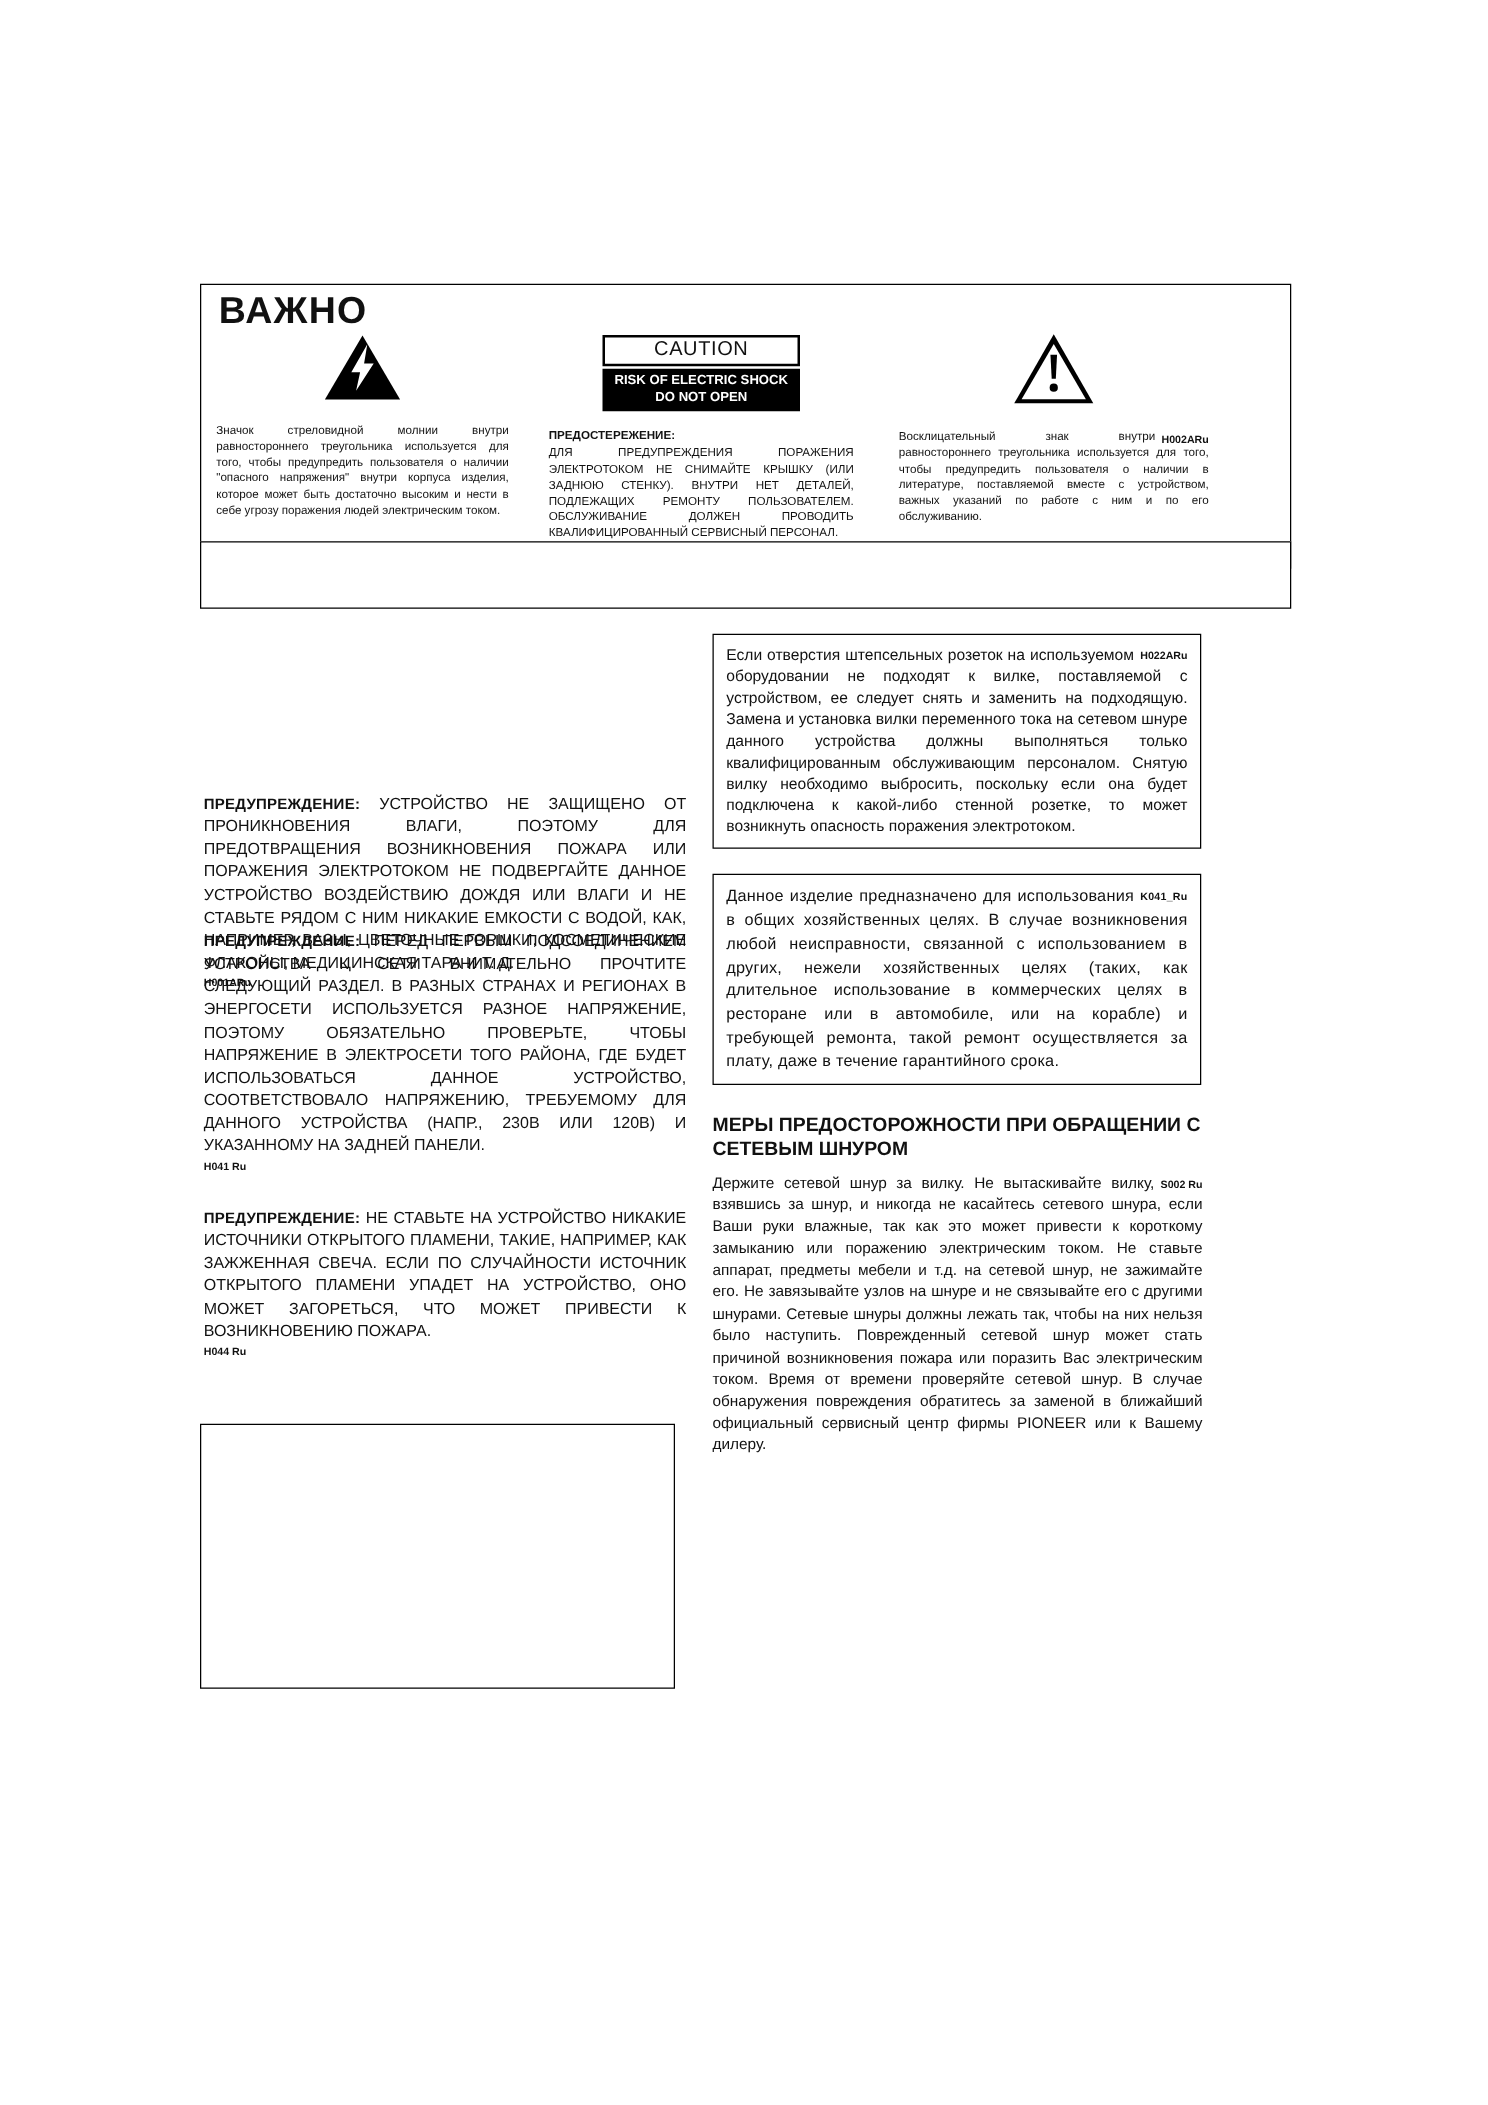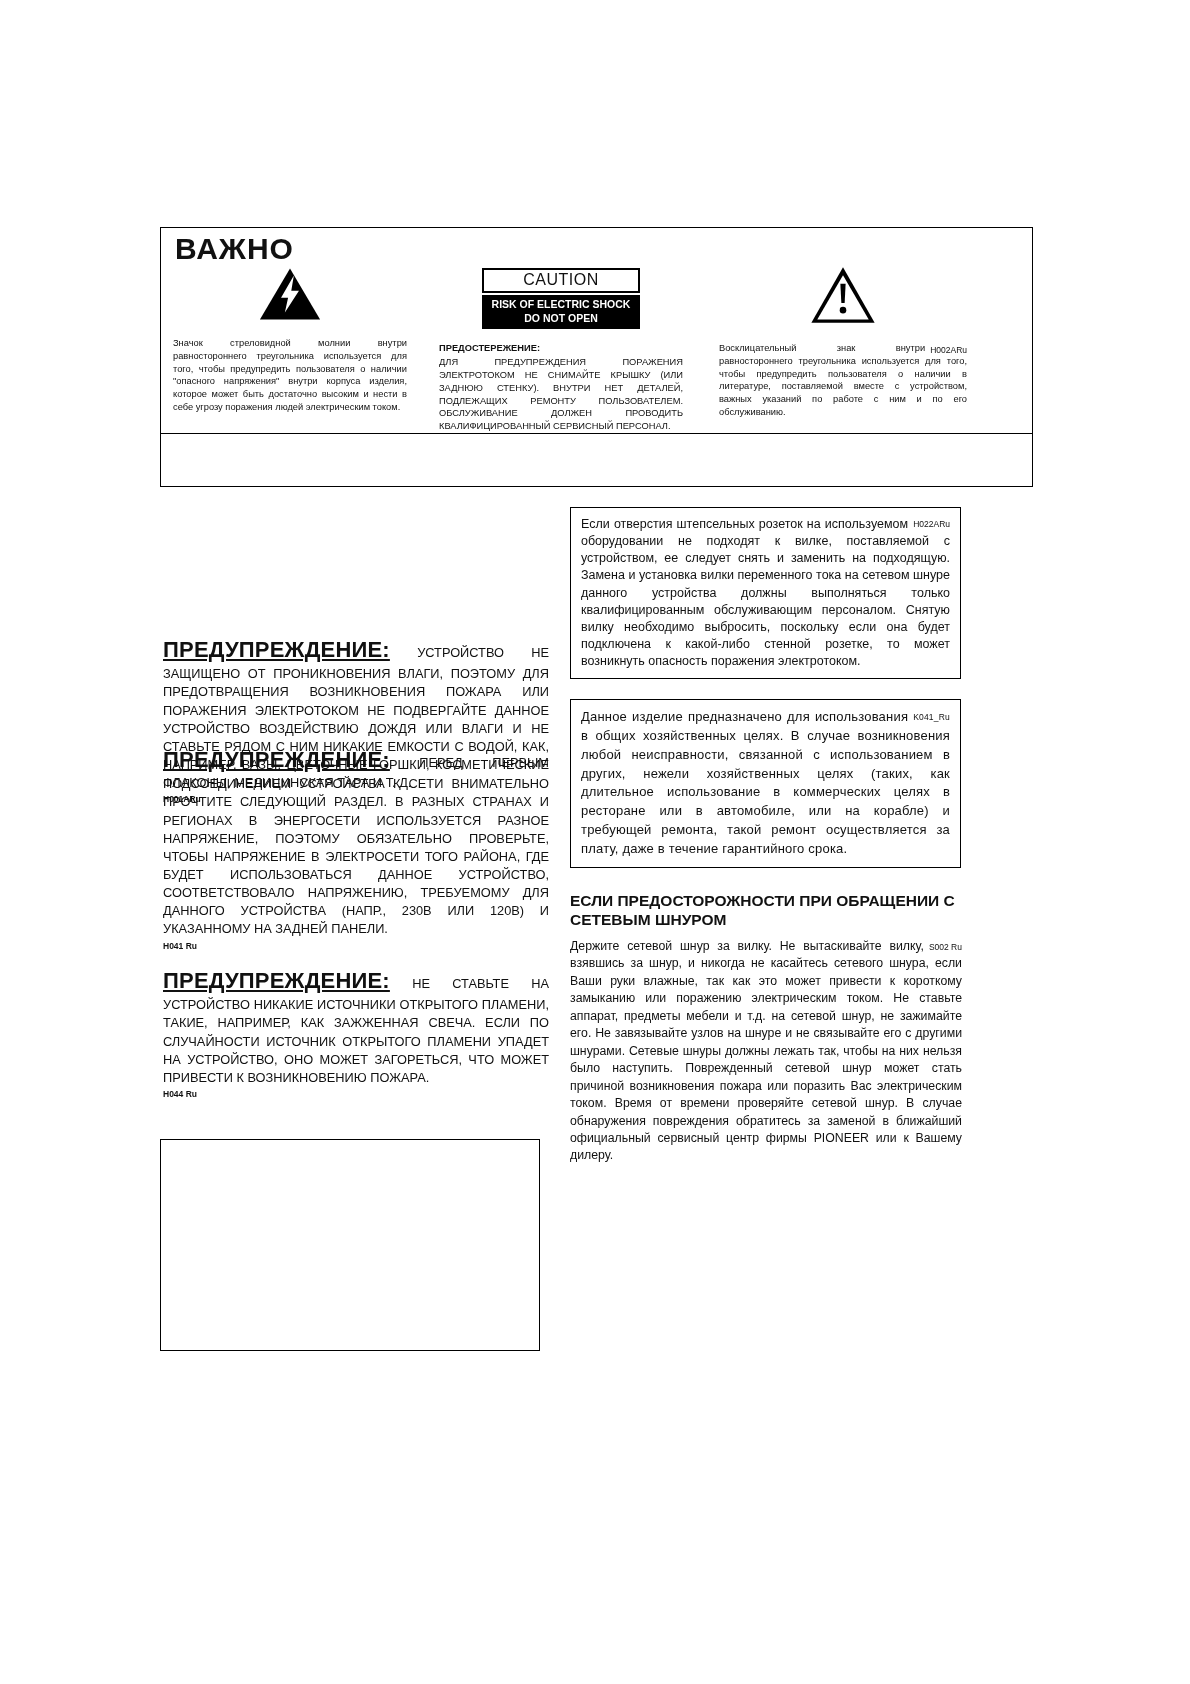--- a/index.html
+++ b/index.html
@@ -59,21 +59,21 @@
     font-size: 10.5px;
     font-weight: bold;
     line-height: 1.3;
     padding: 3px 0 4px 0;
   }
   .caution-note { margin-top: 13px; }
   .fine-title { display: block; margin-bottom: 1px; }
 
   .code-inline {
     float: right;
-    font-weight: normal;
+    font-weight: bold;
     font-size: 8.5px;
     margin-left: 5px;
     position: relative;
     top: 3px;
   }
 
   
   .empty-box { position: absolute; border: 1.5px solid #000; background: #fff; }
   .top-empty    { left: 160px; top: 433px;  width: 873px; height: 54px; }
   .bottom-empty { left: 160px; top: 1139px; width: 380px; height: 212px; }
@@ -82,21 +82,21 @@
   .warning { position: absolute; left: 163px; width: 386px; }
   .w1 { top: 634px; }
   .w2 { top: 744px; }
   .w3 { top: 965px; }
   .warning-text {
     margin: 0;
     text-align: justify;
     font-size: 12.8px;
     line-height: 1.42;
   }
-  .warning-title { font-size: 22px; letter-spacing: 0.2px; text-decoration: underline; }
+  .warning-title { font-size: 12px; letter-spacing: 0.2px; }
   .code-line {
     text-align: left;
     font-weight: bold;
     font-size: 8.5px;
     margin-top: 2px;
   }
 
   
   .notice-box {
     position: absolute;
@@ -212,21 +212,21 @@
     </p>
   </aside>
 
   <aside class="notice-box household">
     <p>
       <span class="code-inline">K041_Ru</span>
       <span>Данное изделие предназначено для использования в общих хозяйственных целях. В случае возникновения любой неисправности, связанной с использованием в других, нежели хозяйственных целях (таких, как длительное использование в коммерческих целях в ресторане или в автомобиле, или на корабле) и требующей ремонта, такой ремонт осуществляется за плату, даже в течение гарантийного срока.</span>
     </p>
   </aside>
 
-  <h2 class="section-heading">ЕСЛИ ПРЕДОСТОРОЖНОСТИ ПРИ ОБРАЩЕНИИ С СЕТЕВЫМ ШНУРОМ</h2>
+  <h2 class="section-heading">МЕРЫ ПРЕДОСТОРОЖНОСТИ ПРИ ОБРАЩЕНИИ С СЕТЕВЫМ ШНУРОМ</h2>
   <p class="cord-text">
     <span class="code-inline">S002 Ru</span>
     <span>Держите сетевой шнур за вилку. Не вытаскивайте вилку, взявшись за шнур, и никогда не касайтесь сетевого шнура, если Ваши руки влажные, так как это может привести к короткому замыканию или поражению электрическим током. Не ставьте аппарат, предметы мебели и т.д. на сетевой шнур, не зажимайте его. Не завязывайте узлов на шнуре и не связывайте его с другими шнурами. Сетевые шнуры должны лежать так, чтобы на них нельзя было наступить. Поврежденный сетевой шнур может стать причиной возникновения пожара или поразить Вас электрическим током. Время от времени проверяйте сетевой шнур. В случае обнаружения повреждения обратитесь за заменой в ближайший официальный сервисный центр фирмы PIONEER или к Вашему дилеру.</span>
   </p>
 
   <section class="empty-box bottom-empty"></section>
 
 </div>
 
 </body></html>

